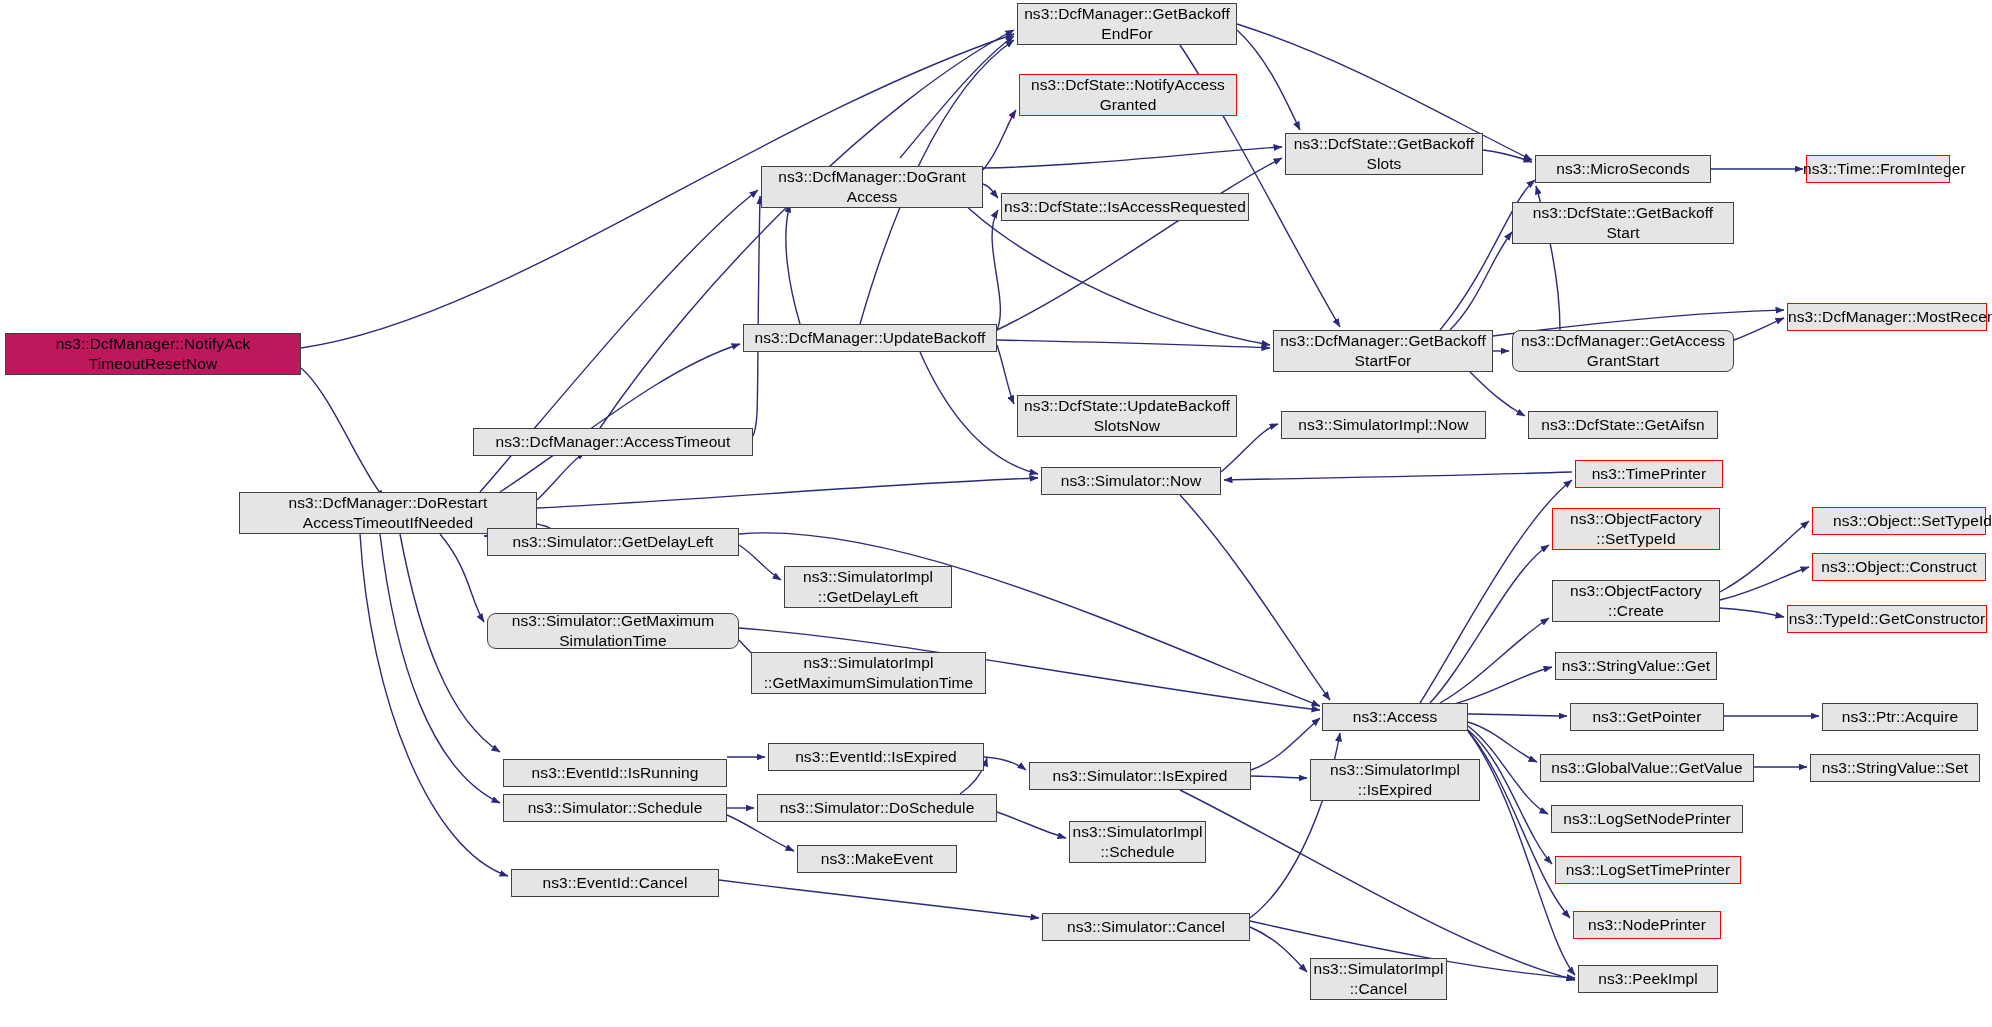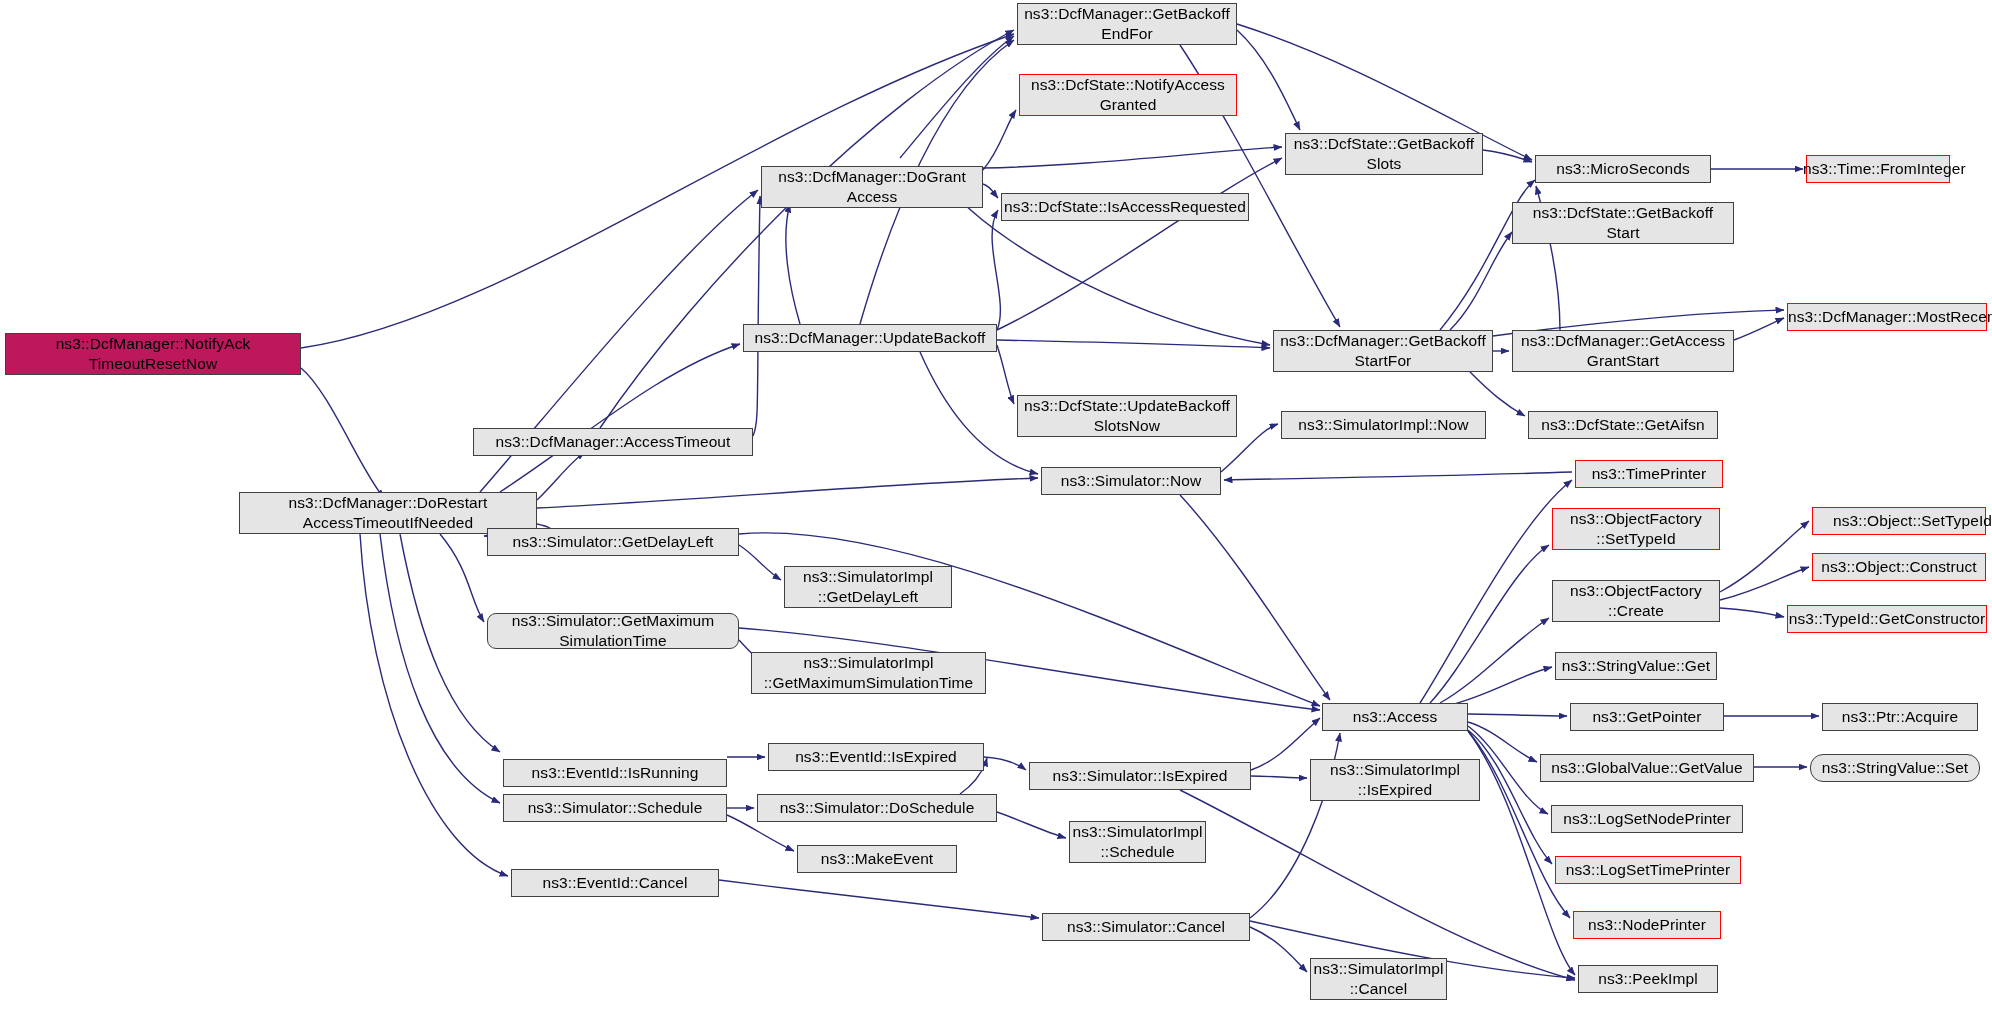--- a/index.html
+++ b/index.html
@@ -179,37 +179,37 @@
 ::IsExpired</span></div>
       <div class="node" style="left: 1029px; top: 762px; width: 222px; height: 28px;"><span class="node-label">ns3::Simulator::IsExpired</span></div>
       <div class="node" style="left: 1069px; top: 821px; width: 137px; height: 42px;"><span class="node-label">ns3::SimulatorImpl
 ::Schedule</span></div>
       <div class="node" style="left: 1042px; top: 913px; width: 208px; height: 28px;"><span class="node-label">ns3::Simulator::Cancel</span></div>
       <div class="node" style="left: 1310px; top: 958px; width: 137px; height: 42px;"><span class="node-label">ns3::SimulatorImpl
 ::Cancel</span></div>
       <div class="node" style="left: 1535px; top: 155px; width: 176px; height: 28px;"><span class="node-label">ns3::MicroSeconds</span></div>
       <div class="node" style="left: 1512px; top: 202px; width: 222px; height: 42px;"><span class="node-label">ns3::DcfState::GetBackoff
 Start</span></div>
-      <div class="node" style="left: 1512px; top: 330px; width: 222px; height: 42px;"><span class="node-label">ns3::DcfManager::GetAccess
+      <div class="node" style="left: 1512px; top: 330px; width: 222px; height: 42px; border-radius: 8px;"><span class="node-label">ns3::DcfManager::GetAccess
 GrantStart</span></div>
       <div class="node" style="left: 1528px; top: 411px; width: 190px; height: 28px;"><span class="node-label">ns3::DcfState::GetAifsn</span></div>
       <div class="node hot" style="left: 1575px; top: 460px; width: 148px; height: 28px;"><span class="node-label">ns3::TimePrinter</span></div>
       <div class="node hot" style="left: 1552px; top: 508px; width: 168px; height: 42px;"><span class="node-label">ns3::ObjectFactory
 ::SetTypeId</span></div>
       <div class="node" style="left: 1552px; top: 580px; width: 168px; height: 42px;"><span class="node-label">ns3::ObjectFactory
 ::Create</span></div>
       <div class="node" style="left: 1555px; top: 652px; width: 162px; height: 28px;"><span class="node-label">ns3::StringValue::Get</span></div>
       <div class="node" style="left: 1570px; top: 703px; width: 154px; height: 28px;"><span class="node-label">ns3::GetPointer</span></div>
       <div class="node" style="left: 1540px; top: 754px; width: 214px; height: 28px;"><span class="node-label">ns3::GlobalValue::GetValue</span></div>
       <div class="node" style="left: 1551px; top: 805px; width: 192px; height: 28px;"><span class="node-label">ns3::LogSetNodePrinter</span></div>
       <div class="node hot" style="left: 1555px; top: 856px; width: 186px; height: 28px;"><span class="node-label">ns3::LogSetTimePrinter</span></div>
       <div class="node hot" style="left: 1573px; top: 911px; width: 148px; height: 28px;"><span class="node-label">ns3::NodePrinter</span></div>
       <div class="node" style="left: 1578px; top: 965px; width: 140px; height: 28px;"><span class="node-label">ns3::PeekImpl</span></div>
       <div class="node hot" style="left: 1806px; top: 155px; width: 144px; height: 28px; justify-content: flex-end;"><span class="node-label">ns3::Time::FromInteger</span></div>
       <div class="node hot" style="left: 1787px; top: 303px; width: 200px; height: 28px;"><span class="node-label">ns3::DcfManager::MostRecent</span></div>
       <div class="node hot" style="left: 1812px; top: 507px; width: 174px; height: 28px; padding-left: 20px;"><span class="node-label">ns3::Object::SetTypeId</span></div>
       <div class="node hot" style="left: 1812px; top: 553px; width: 174px; height: 28px;"><span class="node-label">ns3::Object::Construct</span></div>
       <div class="node hot" style="left: 1787px; top: 605px; width: 200px; height: 28px;"><span class="node-label">ns3::TypeId::GetConstructor</span></div>
       <div class="node" style="left: 1822px; top: 703px; width: 156px; height: 28px;"><span class="node-label">ns3::Ptr::Acquire</span></div>
-      <div class="node" style="left: 1810px; top: 754px; width: 170px; height: 28px; border-radius: 13px;"><span class="node-label">ns3::StringValue::Set</span></div>
+      <div class="node" style="left: 1810px; top: 754px; width: 170px; height: 28px;"><span class="node-label">ns3::StringValue::Set</span></div>
     </div>
 
 </div>
 
 </body></html>

